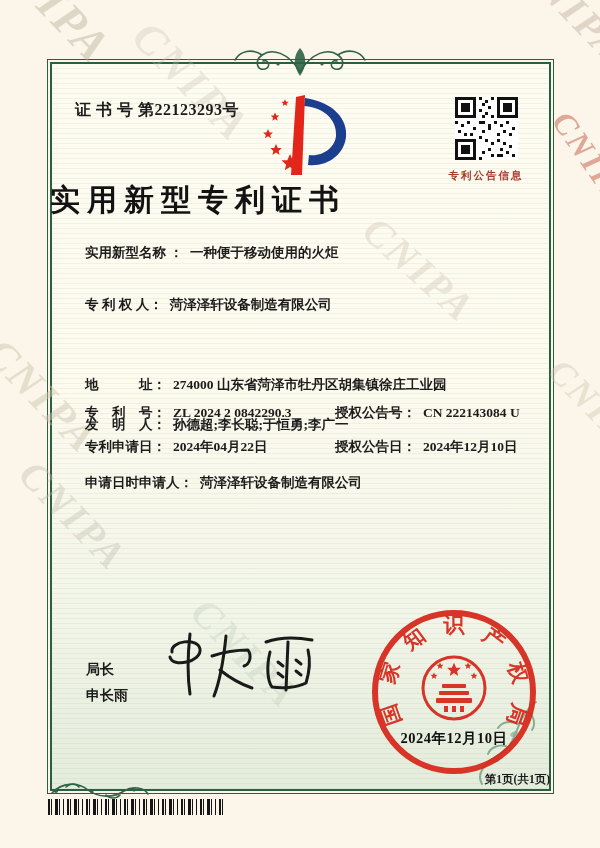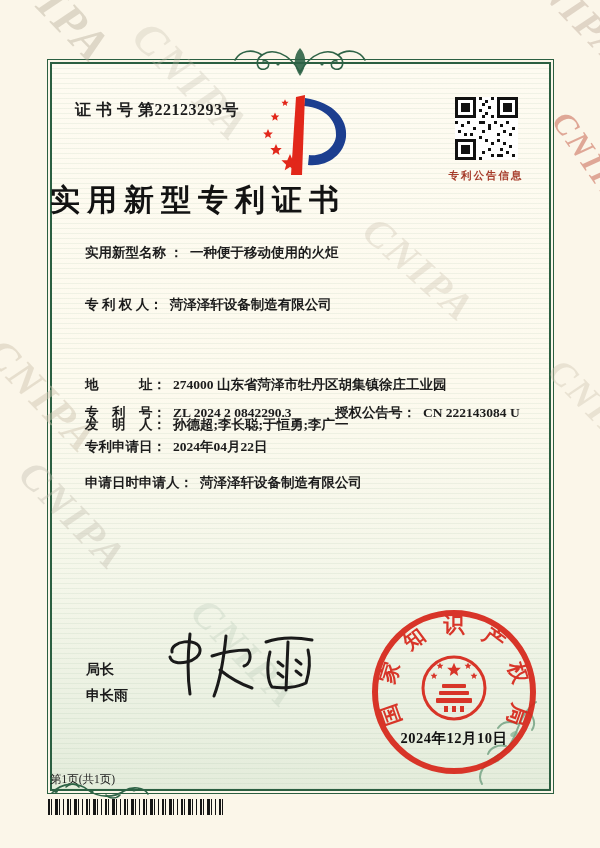--- a/index.html
+++ b/index.html
@@ -42,21 +42,21 @@
              text-align:center;color:#222;}
   .director-title{left:86px;top:661px;font-family:"Liberation Sans","DejaVu Sans",sans-serif;
                   font-size:14px;font-weight:700;}
   .director-name{left:86px;top:687px;font-family:"Liberation Sans","DejaVu Sans",sans-serif;
                  font-size:14px;font-weight:700;}
   .signature{left:160px;top:626px;width:175px;height:84px;z-index:4;}
   .decor-br{left:462px;top:698px;width:84px;height:88px;z-index:2;}
   .seal{left:368px;top:606px;width:172px;height:172px;z-index:5;}
   .seal-date{left:375px;top:729px;width:158px;text-align:center;font-size:14.5px;font-weight:700;
              color:#111;letter-spacing:.5px;z-index:6;}
-  .footer{left:50px;top:772px;width:500px;text-align:left;font-size:11.5px;font-weight:400;}
+  .footer{left:50px;top:772px;width:500px;text-align:right;font-size:11.5px;font-weight:700;}
   .barcode{left:48px;top:799px;width:178px;height:16px;
     background:repeating-linear-gradient(90deg,#151515 0 2px,transparent 2px 3px,#151515 3px 4px,
       transparent 4px 7px,#151515 7px 10px,transparent 10px 11px,#151515 11px 12px,
       transparent 12px 15px,#151515 15px 16px,transparent 16px 19px);z-index:3;}
   .flourish-top{left:228px;top:44px;width:144px;height:36px;z-index:2;}
   .flourish-bl{left:48px;top:779px;width:104px;height:24px;z-index:4;}
 </style>
 </head>
 <body>
 
@@ -172,20 +172,23 @@
   </div>
   <div class="abs content row r5a">
     <span class="label">专　利　号：</span><span class="value">ZL 2024 2 0842290.3</span>
   </div>
   <div class="abs content row r5b">
     <span class="label">授权公告号：</span><span class="value">CN 222143084 U</span>
   </div>
   <div class="abs content row r6a">
     <span class="label">专利申请日：</span><span class="value">2024年04月22日</span>
   </div>
+  <div class="abs content row r6b">
+    <span class="label">授权公告日：</span><span class="value">2024年12月10日</span>
+  </div>
   <div class="abs content row r7">
     <span class="label">申请日时申请人：</span><span class="value">菏泽泽轩设备制造有限公司</span>
   </div>
 
 
   <div class="abs content director-title">局长</div>
   <div class="abs content director-name">申长雨</div>
 
   <svg class="abs signature" viewBox="0 0 175 84">
     <g stroke="#1a1a1a" stroke-width="3" fill="none" stroke-linecap="round" stroke-linejoin="round">

